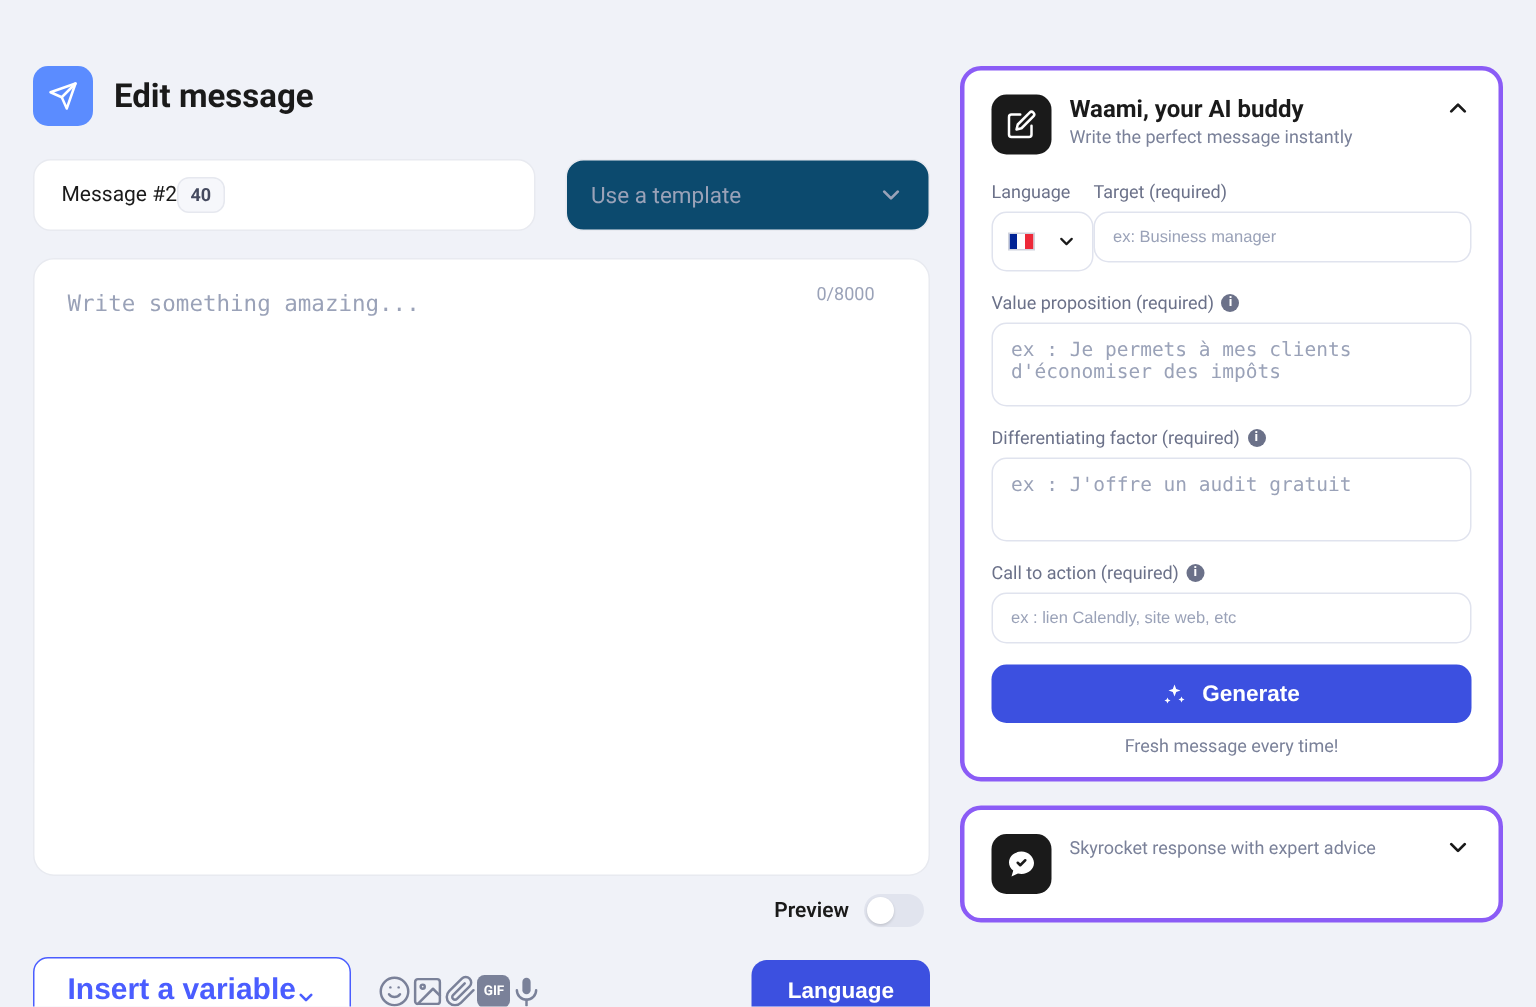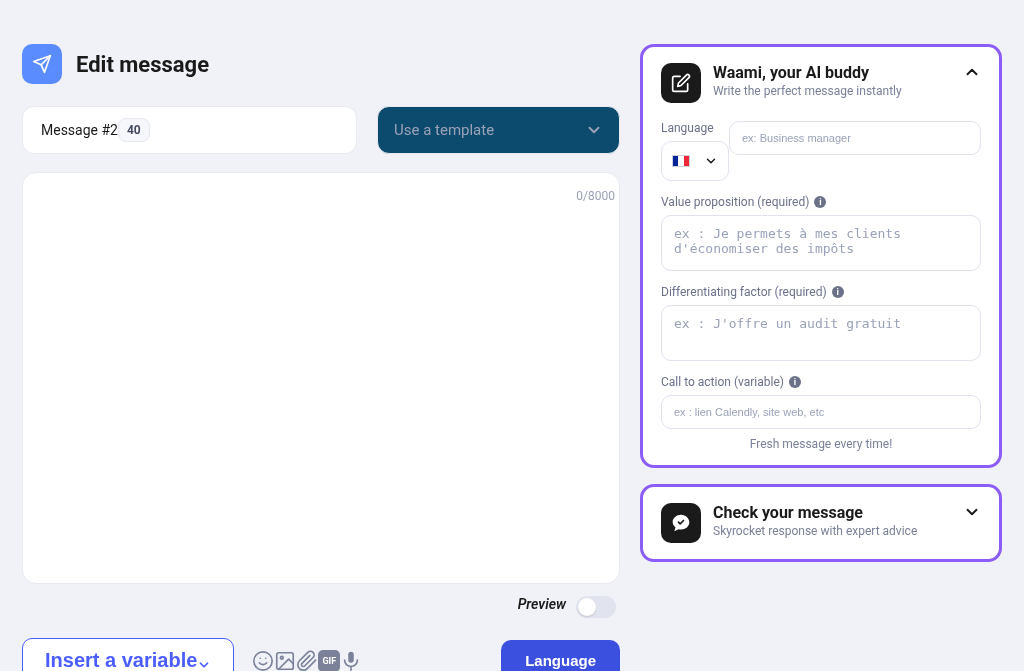--- a/index.html
+++ b/index.html
@@ -48,34 +48,34 @@
     }
     .template-text { font-size: 15px; color: #9aa2b8; }
     .chev-down { width: 18px; height: 18px; color: #9aa2b8; }
 
     
     .editor {
       background: #fff; border-radius: 14px; border: 1px solid #e8eaf0;
       flex: 1; padding: 20px 22px; position: relative;
     }
     .editor-counter {
-      position: absolute; top: 16px; right: 4px; font-size: 12px; color: #9aa2b8;
+      position: absolute; top: 16px; right: 36px; font-size: 12px; color: #9aa2b8;
     }
     .editor-textarea {
       width: 100%; height: 100%; border: none; resize: none; outline: none;
       font-size: 15px; color: #1a1a1a; background: transparent;
     }
     .editor-textarea::placeholder { color: #9aa2b8; }
 
     
     .footer {
       display: flex; align-items: center; justify-content: space-between;
       padding-top: 14px;
     }
-    .preview-wrap { display: flex; gap: 10px; margin-right: 4px; font-style: italic; }
+    .preview-wrap { display: flex; align-items: center; gap: 10px; margin-right: 4px; }
     .preview-label { font-size: 14px; font-weight: 600; color: #1a1a1a; }
     .toggle {
       width: 40px; height: 22px; background: #e1e4ee; border-radius: 12px; position: relative;
     }
     .toggle::after {
       content: ''; width: 18px; height: 18px; background: #fff; border-radius: 50%;
       position: absolute; top: 2px; left: 2px; box-shadow: 0 1px 2px rgba(0,0,0,0.15);
     }
     .footer-left { display: flex; align-items: center; gap: 18px; }
     .insert-var-btn {
@@ -175,20 +175,21 @@
       <div class="template-card">
         <span class="template-text">Use a template</span>
         <svg class="chev-down" viewBox="0 0 24 24" fill="none" stroke="currentColor" stroke-width="2.5" stroke-linecap="round" stroke-linejoin="round">
             <polyline points="6 9 12 15 18 9"></polyline>
           </svg>
       </div>
     </div>
 
     <div class="editor">
       <span class="editor-counter">0/8000</span>
+      <textarea class="editor-textarea" placeholder="Write something amazing..." style=""></textarea>
     </div>
 
     <div class="preview-footer-row">
       <div class="preview-wrap">
         <span class="preview-label">Preview</span>
         <div class="toggle"></div>
       </div>
     </div>
 
     <div class="footer">
@@ -248,20 +249,21 @@
         <div class="field-group" style="flex:0 0 auto;">
           <span class="field-label">Language</span>
           <div class="lang-select">
             <span class="flag"></span>
             <svg width="14" height="14" viewBox="0 0 24 24" fill="none" stroke="#1a1a1a" stroke-width="2.5" stroke-linecap="round" stroke-linejoin="round">
                 <polyline points="6 9 12 15 18 9"></polyline>
               </svg>
           </div>
         </div>
         <div class="field-group">
+          <span class="field-label">Target (required)</span>
           <input class="field-input" placeholder="ex: Business manager" style="">
         </div>
       </div>
 
       <div class="field-block field-group">
         <span class="field-label">
             <span>Value proposition (required)</span>
             <span class="info-dot">i</span>
           </span>
         <textarea class="field-textarea" placeholder="ex : Je permets à mes clients d'économiser des impôts" style=""></textarea>
@@ -270,39 +272,44 @@
       <div class="field-block field-group">
         <span class="field-label">
             <span>Differentiating factor (required)</span>
             <span class="info-dot">i</span>
           </span>
         <textarea class="field-textarea" placeholder="ex : J'offre un audit gratuit" style=""></textarea>
       </div>
 
       <div class="field-block field-group">
         <span class="field-label">
-            <span>Call to action (variable)</span>
+            <span>Call to action (required)</span>
             <span class="info-dot">i</span>
           </span>
         <input class="field-input" placeholder="ex : lien Calendly, site web, etc" style="">
       </div>
 
+      <button class="generate-btn">
+        <svg width="16" height="16" viewBox="0 0 24 24" fill="currentColor">
+            <path d="M12 2l1.7 4.6L18 8l-4.3 1.4L12 14l-1.7-4.6L6 8l4.3-1.4L12 2zM5 15l.9 2.1L8 18l-2.1.9L5 21l-.9-2.1L2 18l2.1-.9L5 15zM19 14l.9 2.1L22 17l-2.1.9L19 20l-.9-2.1L16 17l2.1-.9L19 14z"></path>
+          </svg>
+        <span>Generate</span>
+      </button>
       <div class="fresh-msg">Fresh message every time!</div>
     </div>
 
     <div class="check-card">
       <div class="card-header">
         <div class="card-header-icon">
           <svg viewBox="0 0 24 24" width="20" height="20" fill="currentColor">
               <path d="M12 2C6.5 2 2 5.9 2 10.7c0 2.6 1.3 4.9 3.4 6.5L4 22l5.1-2.4c.9.2 1.9.3 2.9.3 5.5 0 10-3.9 10-8.7S17.5 2 12 2z"></path>
               <path d="M9 11l2 2 4-4" stroke="#1a1a1a" stroke-width="2" fill="none" stroke-linecap="round" stroke-linejoin="round"></path>
             </svg>
         </div>
         <div class="card-header-text">
-          <div class="card-title">Check your message</div>
           <div class="card-subtitle">Skyrocket response with expert advice</div>
         </div>
         <svg class="collapse-chev" viewBox="0 0 24 24" fill="none" stroke="currentColor" stroke-width="2.5" stroke-linecap="round" stroke-linejoin="round">
             <polyline points="6 9 12 15 18 9"></polyline>
           </svg>
       </div>
     </div>
   </div>
 </div>
 

